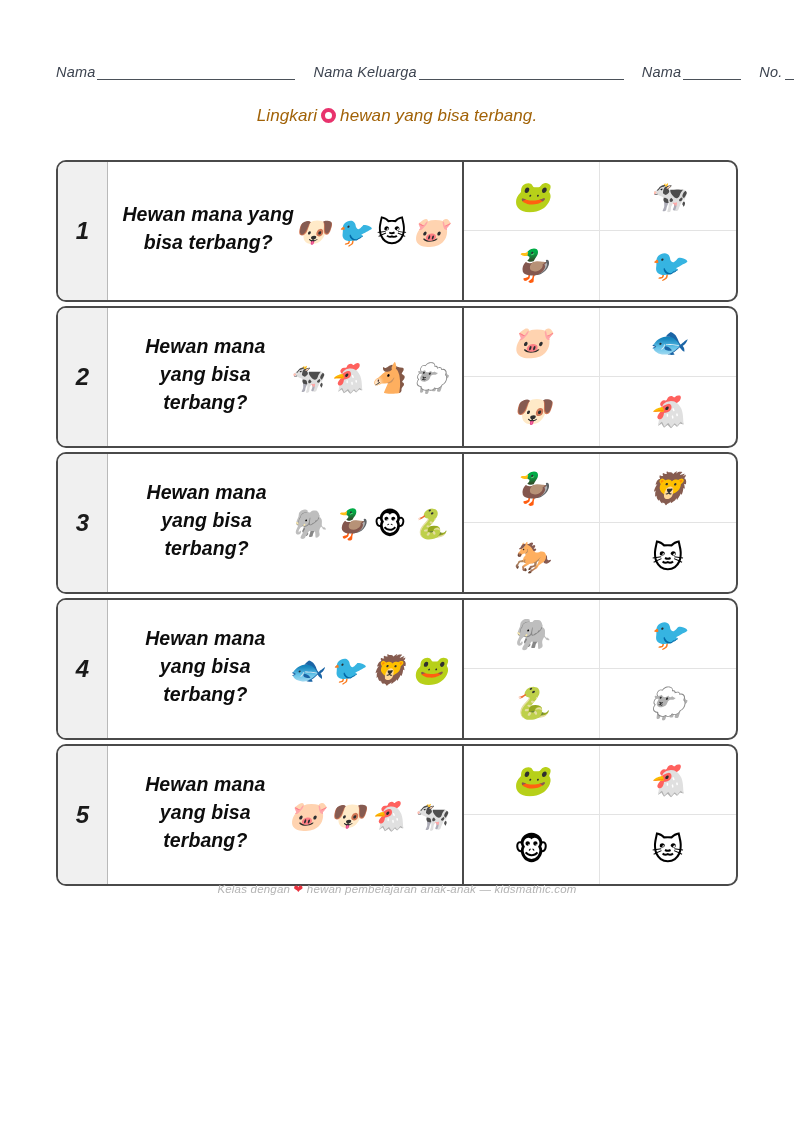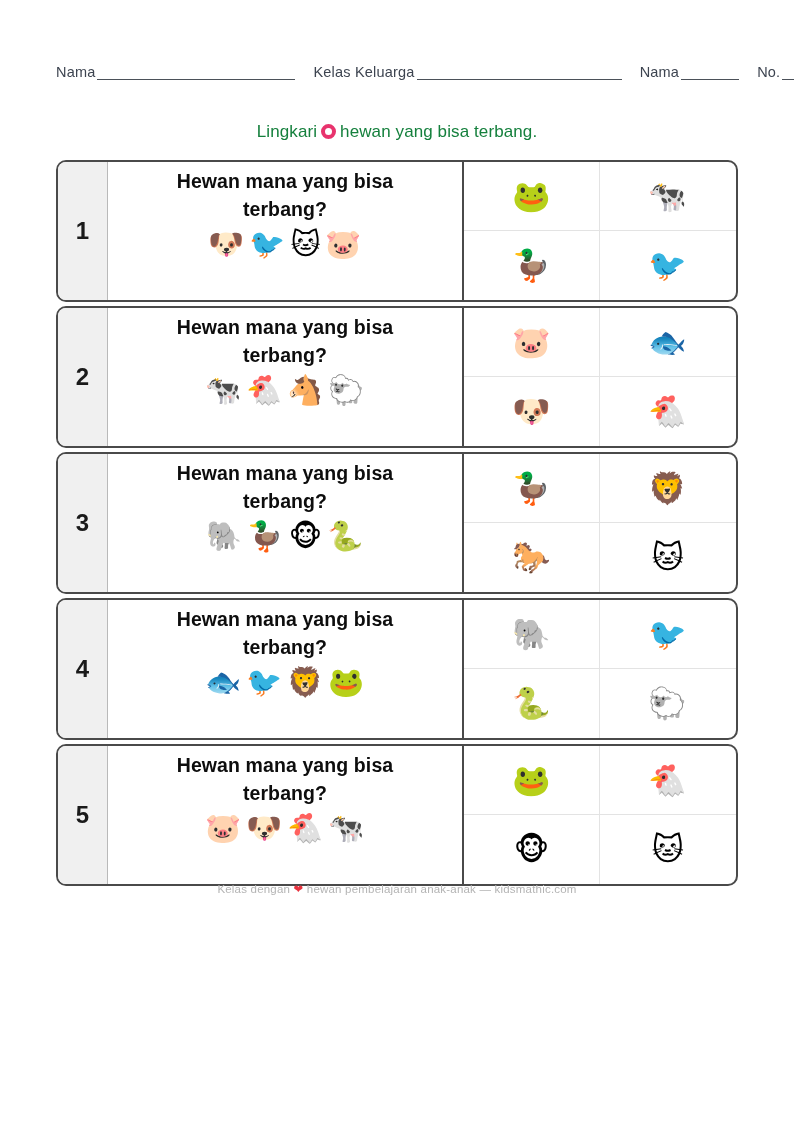--- a/index.html
+++ b/index.html
@@ -11,20 +11,21 @@
     font-family: "Liberation Sans", sans-serif;
   }
 
   .page {
     position: relative;
     width: 794px;
     height: 928px;
     background: #ffffff;
     padding: 5px;
     overflow: hidden;
+    font-style: italic;
   }
 
   
   .name-row {
     position: absolute;
     top: 64px;
     left: 56px;
     right: 56px;
     display: flex;
     align-items: flex-end;
@@ -40,26 +41,26 @@
   }
   .rule-nama     { width: 198px; }
   .rule-keluarga { width: 205px; }
   .rule-kelas    { width: 58px; }
   .rule-no       { width: 38px; }
   .sp { width: 18px; flex: 0 0 auto; }
 
   
   .instruction {
     position: absolute;
-    top: 122px;
+    top: 106px;
     left: 0;
     width: 794px;
     text-align: center;
     font-size: 17px;
-    color: #15803d;
+    color: #a16207;
     letter-spacing: .1px;
   }
   .instruction .ring {
     display: inline-block;
     width: 15px;
     height: 15px;
     border-radius: 50%;
     border: 4px solid #e8336d;
     vertical-align: -2px;
     margin: 0 4px;
@@ -93,23 +94,23 @@
     justify-content: center;
     font-size: 24px;
     font-weight: 700;
     color: #1a1a1a;
   }
 
   .qbody {
     flex: 1 1 auto;
     border-right: 2px solid #4a4a4a;
     display: flex;
-    flex-direction: column;
+    flex-direction: row;
     align-items: center;
-    justify-content: flex-start;
+    justify-content: space-between;
     padding: 6px 14px 10px;
   }
 
   .qtext {
     font-size: 19.5px;
     font-weight: 700;
     color: #0d0d0d;
     text-align: center;
     line-height: 1.42;
     max-width: 300px;
@@ -159,21 +160,21 @@
 </style>
 </head>
 <body>
 
 <div class="page">
 
   <div class="name-row">
     <span class="name-label">Nama</span>
     <span class="name-rule rule-nama"></span>
     <span class="sp"></span>
-    <span class="name-label">Kelas Keluarga</span>
+    <span class="name-label">Nama Keluarga</span>
     <span class="name-rule rule-keluarga"></span>
     <span class="sp"></span>
     <span class="name-label">Nama</span>
     <span class="name-rule rule-kelas"></span>
     <span class="sp"></span>
     <span class="name-label">No.</span>
     <span class="name-rule rule-no"></span>
   </div>
 
   <div class="instruction">

